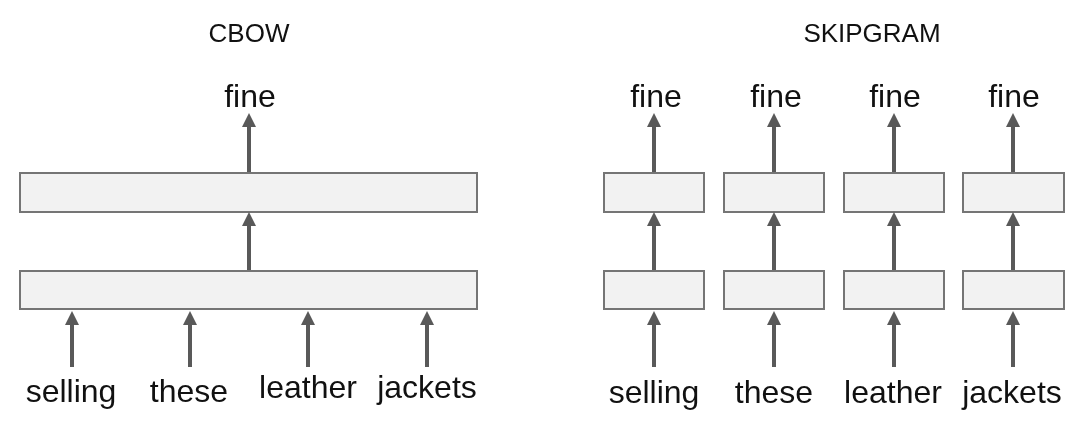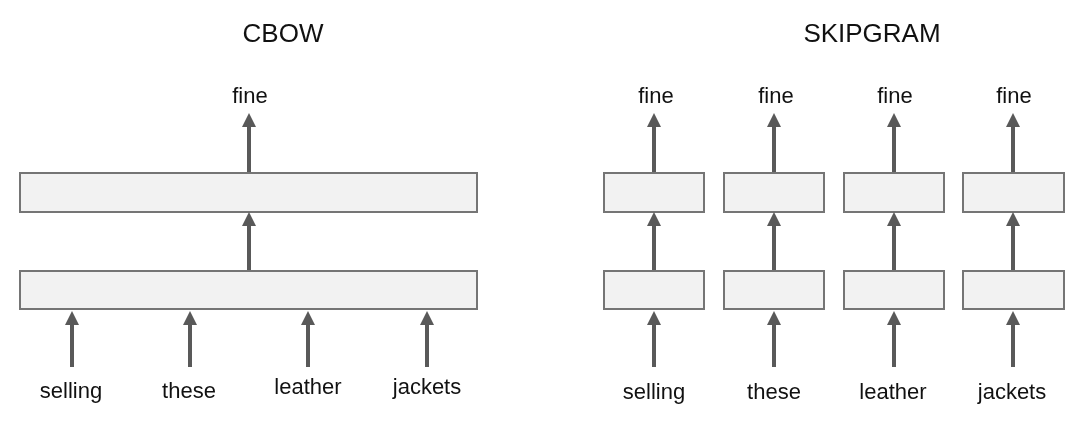--- a/index.html
+++ b/index.html
@@ -26,21 +26,21 @@
     position: absolute;
     transform: translateX(-50%);
     font-size: 26px;
     line-height: 28px;
     color: var(--text);
     white-space: nowrap;
   }
   .word-label {
     position: absolute;
     transform: translateX(-50%);
-    font-size: 22px;
+    font-size: 32px;
     line-height: 28px;
     color: var(--text);
     white-space: nowrap;
   }
   .layer-box {
     position: absolute;
     box-sizing: border-box;
     background: var(--box-fill);
     border: 2px solid var(--box-border);
   }
@@ -63,21 +63,21 @@
     flex: 1;
     background: var(--arrow);
   }
 </style>
 </head>
 <body>
 
 <div class="canvas">
 
   <div>
-    <div class="section-title" style="left:249px; top:19px;margin-left:34px;">CBOW</div>
+    <div class="section-title" style="left:249px; top:19px;">CBOW</div>
 
     <div class="word-label" style="left:250px; top:82px;">fine</div>
 
     <div class="arrow" style="left:249px; top:113px; height:59px;">
       <div class="arrow-head"></div>
       <div class="arrow-stem"></div>
     </div>
 
     <div class="layer-box" style="left:19px; top:172px; width:459px; height:41px;"></div>
 

